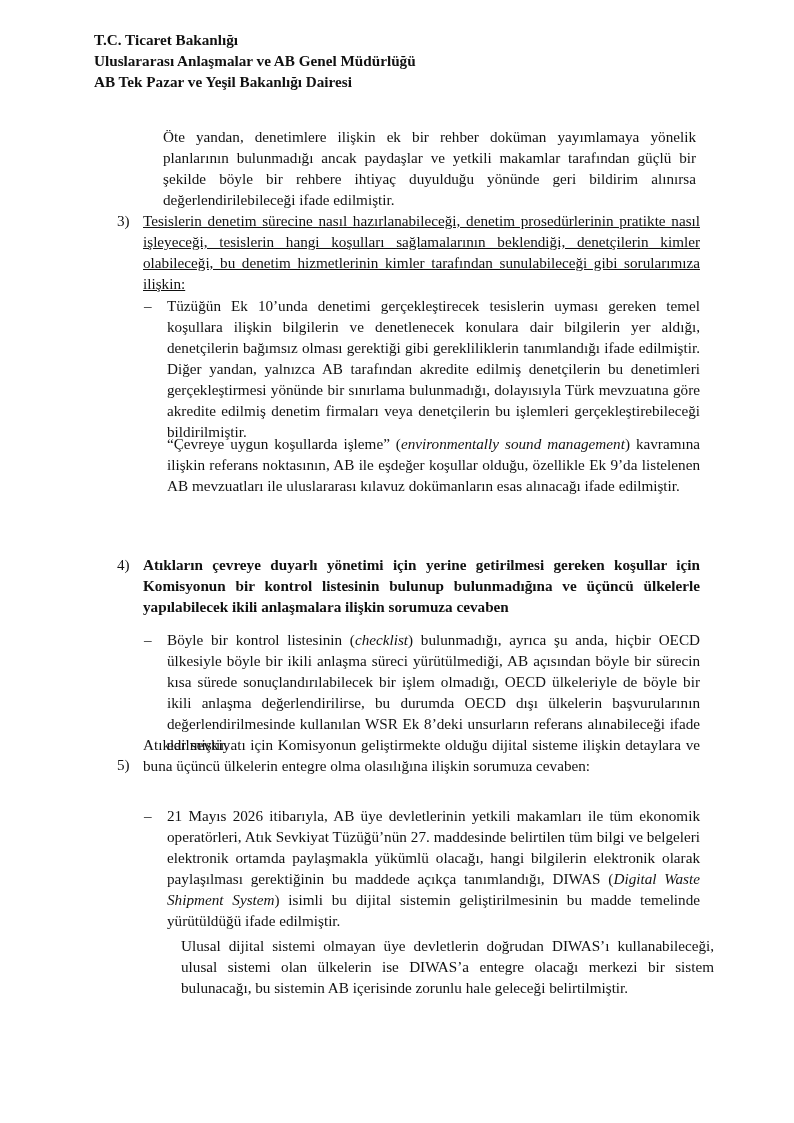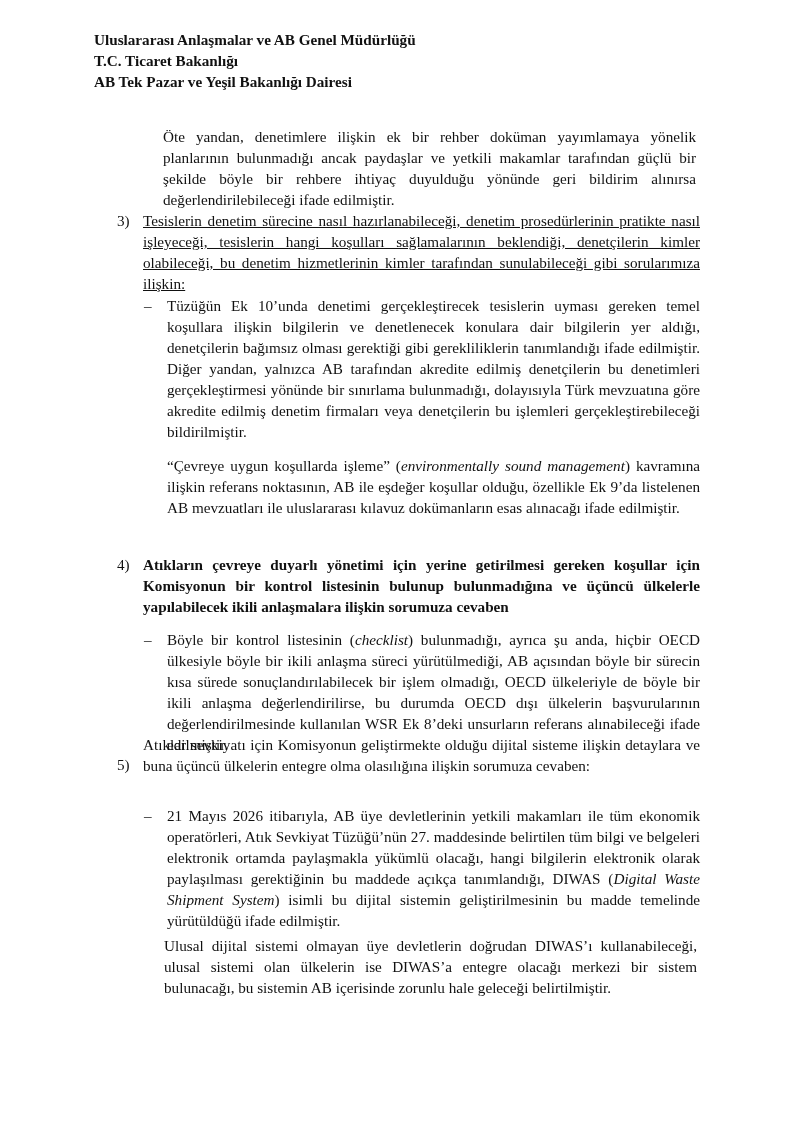--- a/index.html
+++ b/index.html
@@ -8,35 +8,35 @@
   .header { position: absolute; left: 94px; top: 29px; font-weight: bold; font-size: 15.2px; line-height: 21px; }
   .block { position: absolute; text-align: justify; line-height: 21px; }
   .num { position: absolute; width: 26px; }
   .dash { position: absolute; }
   i { font-style: italic; }
 </style>
 </head>
 <body>
 
 <div class="header">
+  <div>T.C. Ticaret Bakanlığı</div>
   <div>Uluslararası Anlaşmalar ve AB Genel Müdürlüğü</div>
-  <div>T.C. Ticaret Bakanlığı</div>
   <div>AB Tek Pazar ve Yeşil Bakanlığı Dairesi</div>
 </div>
 
 <div class="block" style="left:163px; top:126px; width:533px;">Öte yandan, denetimlere ilişkin ek bir rehber doküman yayımlamaya yönelik planlarının bulunmadığı ancak paydaşlar ve yetkili makamlar tarafından güçlü bir şekilde böyle bir rehbere ihtiyaç duyulduğu yönünde geri bildirim alınırsa değerlendirilebileceği ifade edilmiştir.</div>
 
 <div class="num" style="left:117px; top:210px; line-height:21px;">3)</div>
 <div class="block" style="left:143px; top:210px; width:557px;text-decoration:underline;">Tesislerin denetim sürecine nasıl hazırlanabileceği, denetim prosedürlerinin pratikte nasıl işleyeceği, tesislerin hangi koşulları sağlamalarının beklendiği, denetçilerin kimler olabileceği, bu denetim hizmetlerinin kimler tarafından sunulabileceği gibi sorularımıza ilişkin:</div>
 <div class="dash" style="left:144px; top:295px; line-height:21px;">–</div>
 <div class="block" style="left:167px; top:295px; width:533px;">Tüzüğün Ek 10’unda denetimi gerçekleştirecek tesislerin uyması gereken temel koşullara ilişkin bilgilerin ve denetlenecek konulara dair bilgilerin yer aldığı, denetçilerin bağımsız olması gerektiği gibi gerekliliklerin tanımlandığı ifade edilmiştir. Diğer yandan, yalnızca AB tarafından akredite edilmiş denetçilerin bu denetimleri gerçekleştirmesi yönünde bir sınırlama bulunmadığı, dolayısıyla Türk mevzuatına göre akredite edilmiş denetim firmaları veya denetçilerin bu işlemleri gerçekleştirebileceği bildirilmiştir.</div>
-<div class="block" style="left:167px; top:455px; width:533px;"><span>“Çevreye uygun koşullarda işleme” (</span><i>environmentally sound management</i><span>) kavramına ilişkin referans noktasının, AB ile eşdeğer koşullar olduğu, özellikle Ek 9’da listelenen AB mevzuatları ile uluslararası kılavuz dokümanların esas alınacağı ifade edilmiştir.</span></div>
+<div class="block" style="left:167px; top:433px; width:533px;"><span>“Çevreye uygun koşullarda işleme” (</span><i>environmentally sound management</i><span>) kavramına ilişkin referans noktasının, AB ile eşdeğer koşullar olduğu, özellikle Ek 9’da listelenen AB mevzuatları ile uluslararası kılavuz dokümanların esas alınacağı ifade edilmiştir.</span></div>
 
 <div class="num" style="left:117px; top:554px; line-height:21px;">4)</div>
 <div class="block" style="left:143px; top:554px; width:557px;font-weight:bold;">Atıkların çevreye duyarlı yönetimi için yerine getirilmesi gereken koşullar için Komisyonun bir kontrol listesinin bulunup bulunmadığına ve üçüncü ülkelerle yapılabilecek ikili anlaşmalara ilişkin sorumuza cevaben</div>
 <div class="dash" style="left:144px; top:629px; line-height:21px;">–</div>
 <div class="block" style="left:167px; top:629px; width:533px;"><span>Böyle bir kontrol listesinin (</span><i>checklist</i><span>) bulunmadığı, ayrıca şu anda, hiçbir OECD ülkesiyle böyle bir ikili anlaşma süreci yürütülmediği, AB açısından böyle bir sürecin kısa sürede sonuçlandırılabilecek bir işlem olmadığı, OECD ülkeleriyle de böyle bir ikili anlaşma değerlendirilirse, bu durumda OECD dışı ülkelerin başvurularının değerlendirilmesinde kullanılan WSR Ek 8’deki unsurların referans alınabileceği ifade edilmiştir.</span></div>
 
 <div class="num" style="left:117px; top:754px; line-height:21px;">5)</div>
 <div class="block" style="left:143px; top:734px; width:557px;">Atıklar sevkiyatı için Komisyonun geliştirmekte olduğu dijital sisteme ilişkin detaylara ve buna üçüncü ülkelerin entegre olma olasılığına ilişkin sorumuza cevaben:</div>
 <div class="dash" style="left:144px; top:805px; line-height:21px;">–</div>
 <div class="block" style="left:167px; top:805px; width:533px;"><span>21 Mayıs 2026 itibarıyla, AB üye devletlerinin yetkili makamları ile tüm ekonomik operatörleri, Atık Sevkiyat Tüzüğü’nün 27. maddesinde belirtilen tüm bilgi ve belgeleri elektronik ortamda paylaşmakla yükümlü olacağı, hangi bilgilerin elektronik olarak paylaşılması gerektiğinin bu maddede açıkça tanımlandığı, DIWAS (</span><i>Digital Waste Shipment System</i><span>) isimli bu dijital sistemin geliştirilmesinin bu madde temelinde yürütüldüğü ifade edilmiştir.</span></div>
-<div class="block" style="left:164px; top:935px; width:533px;">Ulusal dijital sistemi olmayan üye devletlerin doğrudan DIWAS’ı kullanabileceği, ulusal sistemi olan ülkelerin ise DIWAS’a entegre olacağı merkezi bir sistem bulunacağı, bu sistemin AB içerisinde zorunlu hale geleceği belirtilmiştir.</div>
+<div class="block" style="left:181px; top:935px; width:533px;">Ulusal dijital sistemi olmayan üye devletlerin doğrudan DIWAS’ı kullanabileceği, ulusal sistemi olan ülkelerin ise DIWAS’a entegre olacağı merkezi bir sistem bulunacağı, bu sistemin AB içerisinde zorunlu hale geleceği belirtilmiştir.</div>
 
 </body></html>

